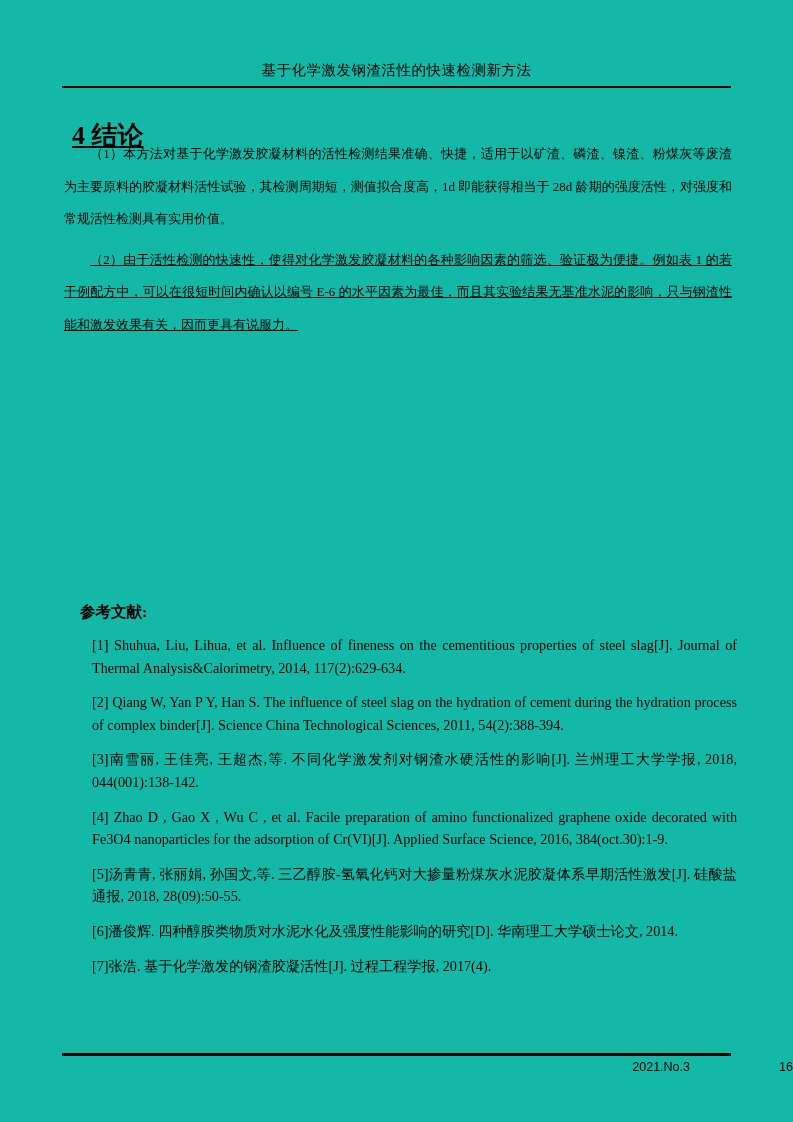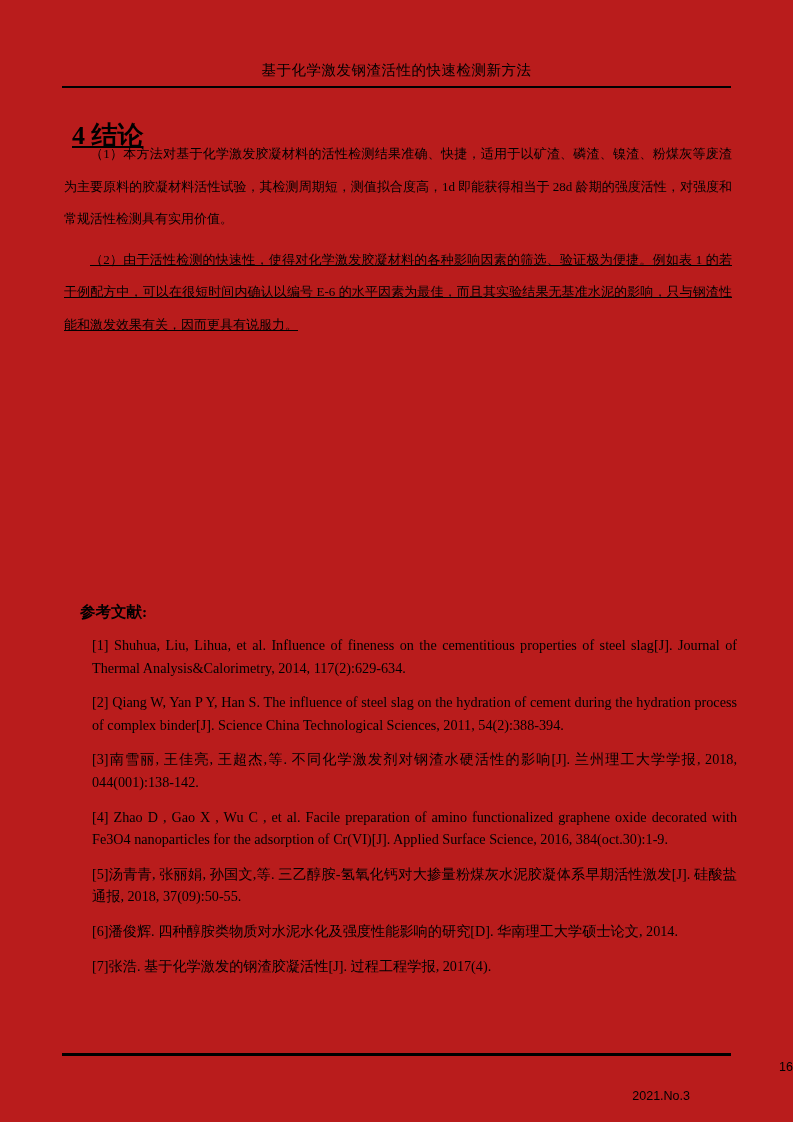--- a/index.html
+++ b/index.html
@@ -4,21 +4,21 @@
 <style>
   html, body {
     margin: 0;
     padding: 0;
     background: #ffffff;
   }
   .page {
     position: relative;
     width: 793px;
     height: 1122px;
-    background: #b91c1c;
+    background: #14b8a6;
     color: #000000;
     font-family: "Liberation Serif", "DejaVu Serif", serif;
     overflow: hidden;
   }
 
   
   .running-title {
     position: absolute;
     top: 60px;
     left: 62px;
@@ -109,21 +109,20 @@
   .footer .page-number {
     position: absolute;
     left: 0;
     width: 100%;
     text-align: right;
   }
   .footer .issue-number {
     position: absolute;
     right: 103px;
     top: 0;
-    margin-top: 29px;
   }
 </style>
 </head>
 <body>
 
 <div class="page">
 
   <div class="running-title">基于化学激发钢渣活性的快速检测新方法</div>
   <div class="header-rule"></div>
 
@@ -133,21 +132,21 @@
     <p>（1）本方法对基于化学激发胶凝材料的活性检测结果准确、快捷，适用于以矿渣、磷渣、镍渣、粉煤灰等废渣为主要原料的胶凝材料活性试验，其检测周期短，测值拟合度高，1d 即能获得相当于 28d 龄期的强度活性，对强度和常规活性检测具有实用价值。</p>
     <p>（2）由于活性检测的快速性，使得对化学激发胶凝材料的各种影响因素的筛选、验证极为便捷。例如表 1 的若干例配方中，可以在很短时间内确认以编号 E-6 的水平因素为最佳，而且其实验结果无基准水泥的影响，只与钢渣性能和激发效果有关，因而更具有说服力。</p>
   </div>
 
   <div class="references">
     <p class="ref-heading">参考文献:</p>
     <p class="ref-item">[1] Shuhua, Liu, Lihua, et al. Influence of fineness on the cementitious properties of steel slag[J]. Journal of Thermal Analysis&amp;Calorimetry, 2014, 117(2):629-634.</p>
     <p class="ref-item">[2] Qiang W, Yan P Y, Han S. The influence of steel slag on the hydration of cement during the hydration process of complex binder[J]. Science China Technological Sciences, 2011, 54(2):388-394.</p>
     <p class="ref-item">[3]南雪丽, 王佳亮, 王超杰,等. 不同化学激发剂对钢渣水硬活性的影响[J]. 兰州理工大学学报, 2018, 044(001):138-142.</p>
     <p class="ref-item">[4] Zhao D , Gao X , Wu C , et al. Facile preparation of amino functionalized graphene oxide decorated with Fe3O4 nanoparticles for the adsorption of Cr(VI)[J]. Applied Surface Science, 2016, 384(oct.30):1-9.</p>
-    <p class="ref-item">[5]汤青青, 张丽娟, 孙国文,等. 三乙醇胺-氢氧化钙对大掺量粉煤灰水泥胶凝体系早期活性激发[J]. 硅酸盐通报, 2018, 37(09):50-55.</p>
+    <p class="ref-item">[5]汤青青, 张丽娟, 孙国文,等. 三乙醇胺-氢氧化钙对大掺量粉煤灰水泥胶凝体系早期活性激发[J]. 硅酸盐通报, 2018, 28(09):50-55.</p>
     <p class="ref-item">[6]潘俊辉. 四种醇胺类物质对水泥水化及强度性能影响的研究[D]. 华南理工大学硕士论文, 2014.</p>
     <p class="ref-item">[7]张浩. 基于化学激发的钢渣胶凝活性[J]. 过程工程学报, 2017(4).</p>
   </div>
 
   <div class="footer-rule"></div>
   <div class="footer">
     <span class="page-number">16</span>
     <span class="issue-number">2021.No.3</span>
   </div>
 

